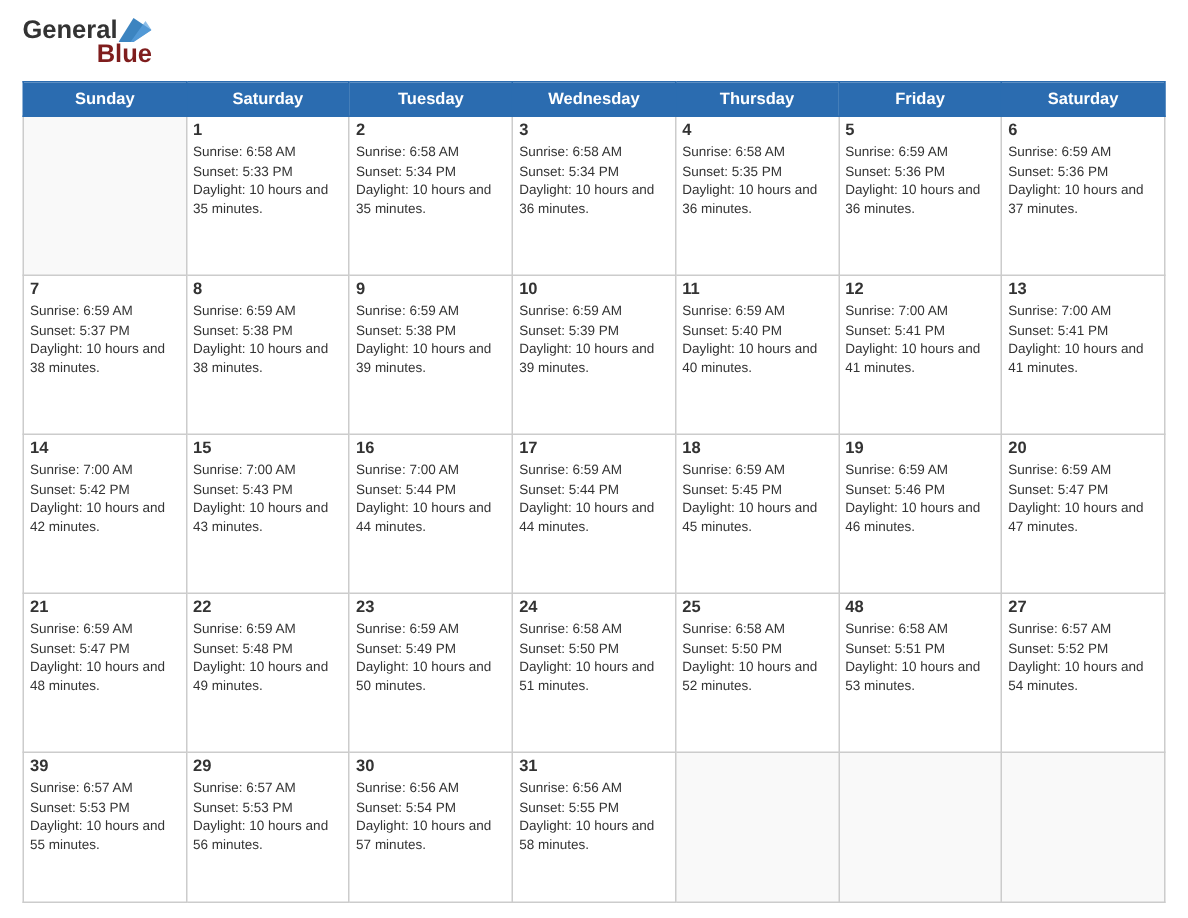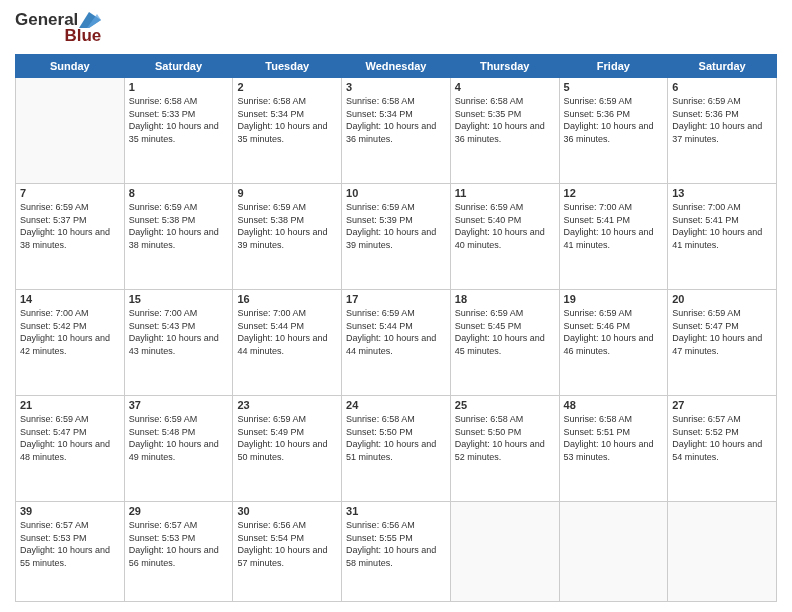--- a/index.html
+++ b/index.html
@@ -296,21 +296,21 @@
         <tr class="week-row">
           <td>
         <span class="day-num">21</span>
         <div class="day-info">
           Sunrise: 6:59 AM<br>
           Sunset: 5:47 PM<br>
           Daylight: 10 hours and 48 minutes.
         </div>
       </td>
           <td>
-        <span class="day-num">37</span>
+        <span class="day-num">22</span>
         <div class="day-info">
           Sunrise: 6:59 AM<br>
           Sunset: 5:48 PM<br>
           Daylight: 10 hours and 49 minutes.
         </div>
       </td>
           <td>
         <span class="day-num">23</span>
         <div class="day-info">
           Sunrise: 6:59 AM<br>

